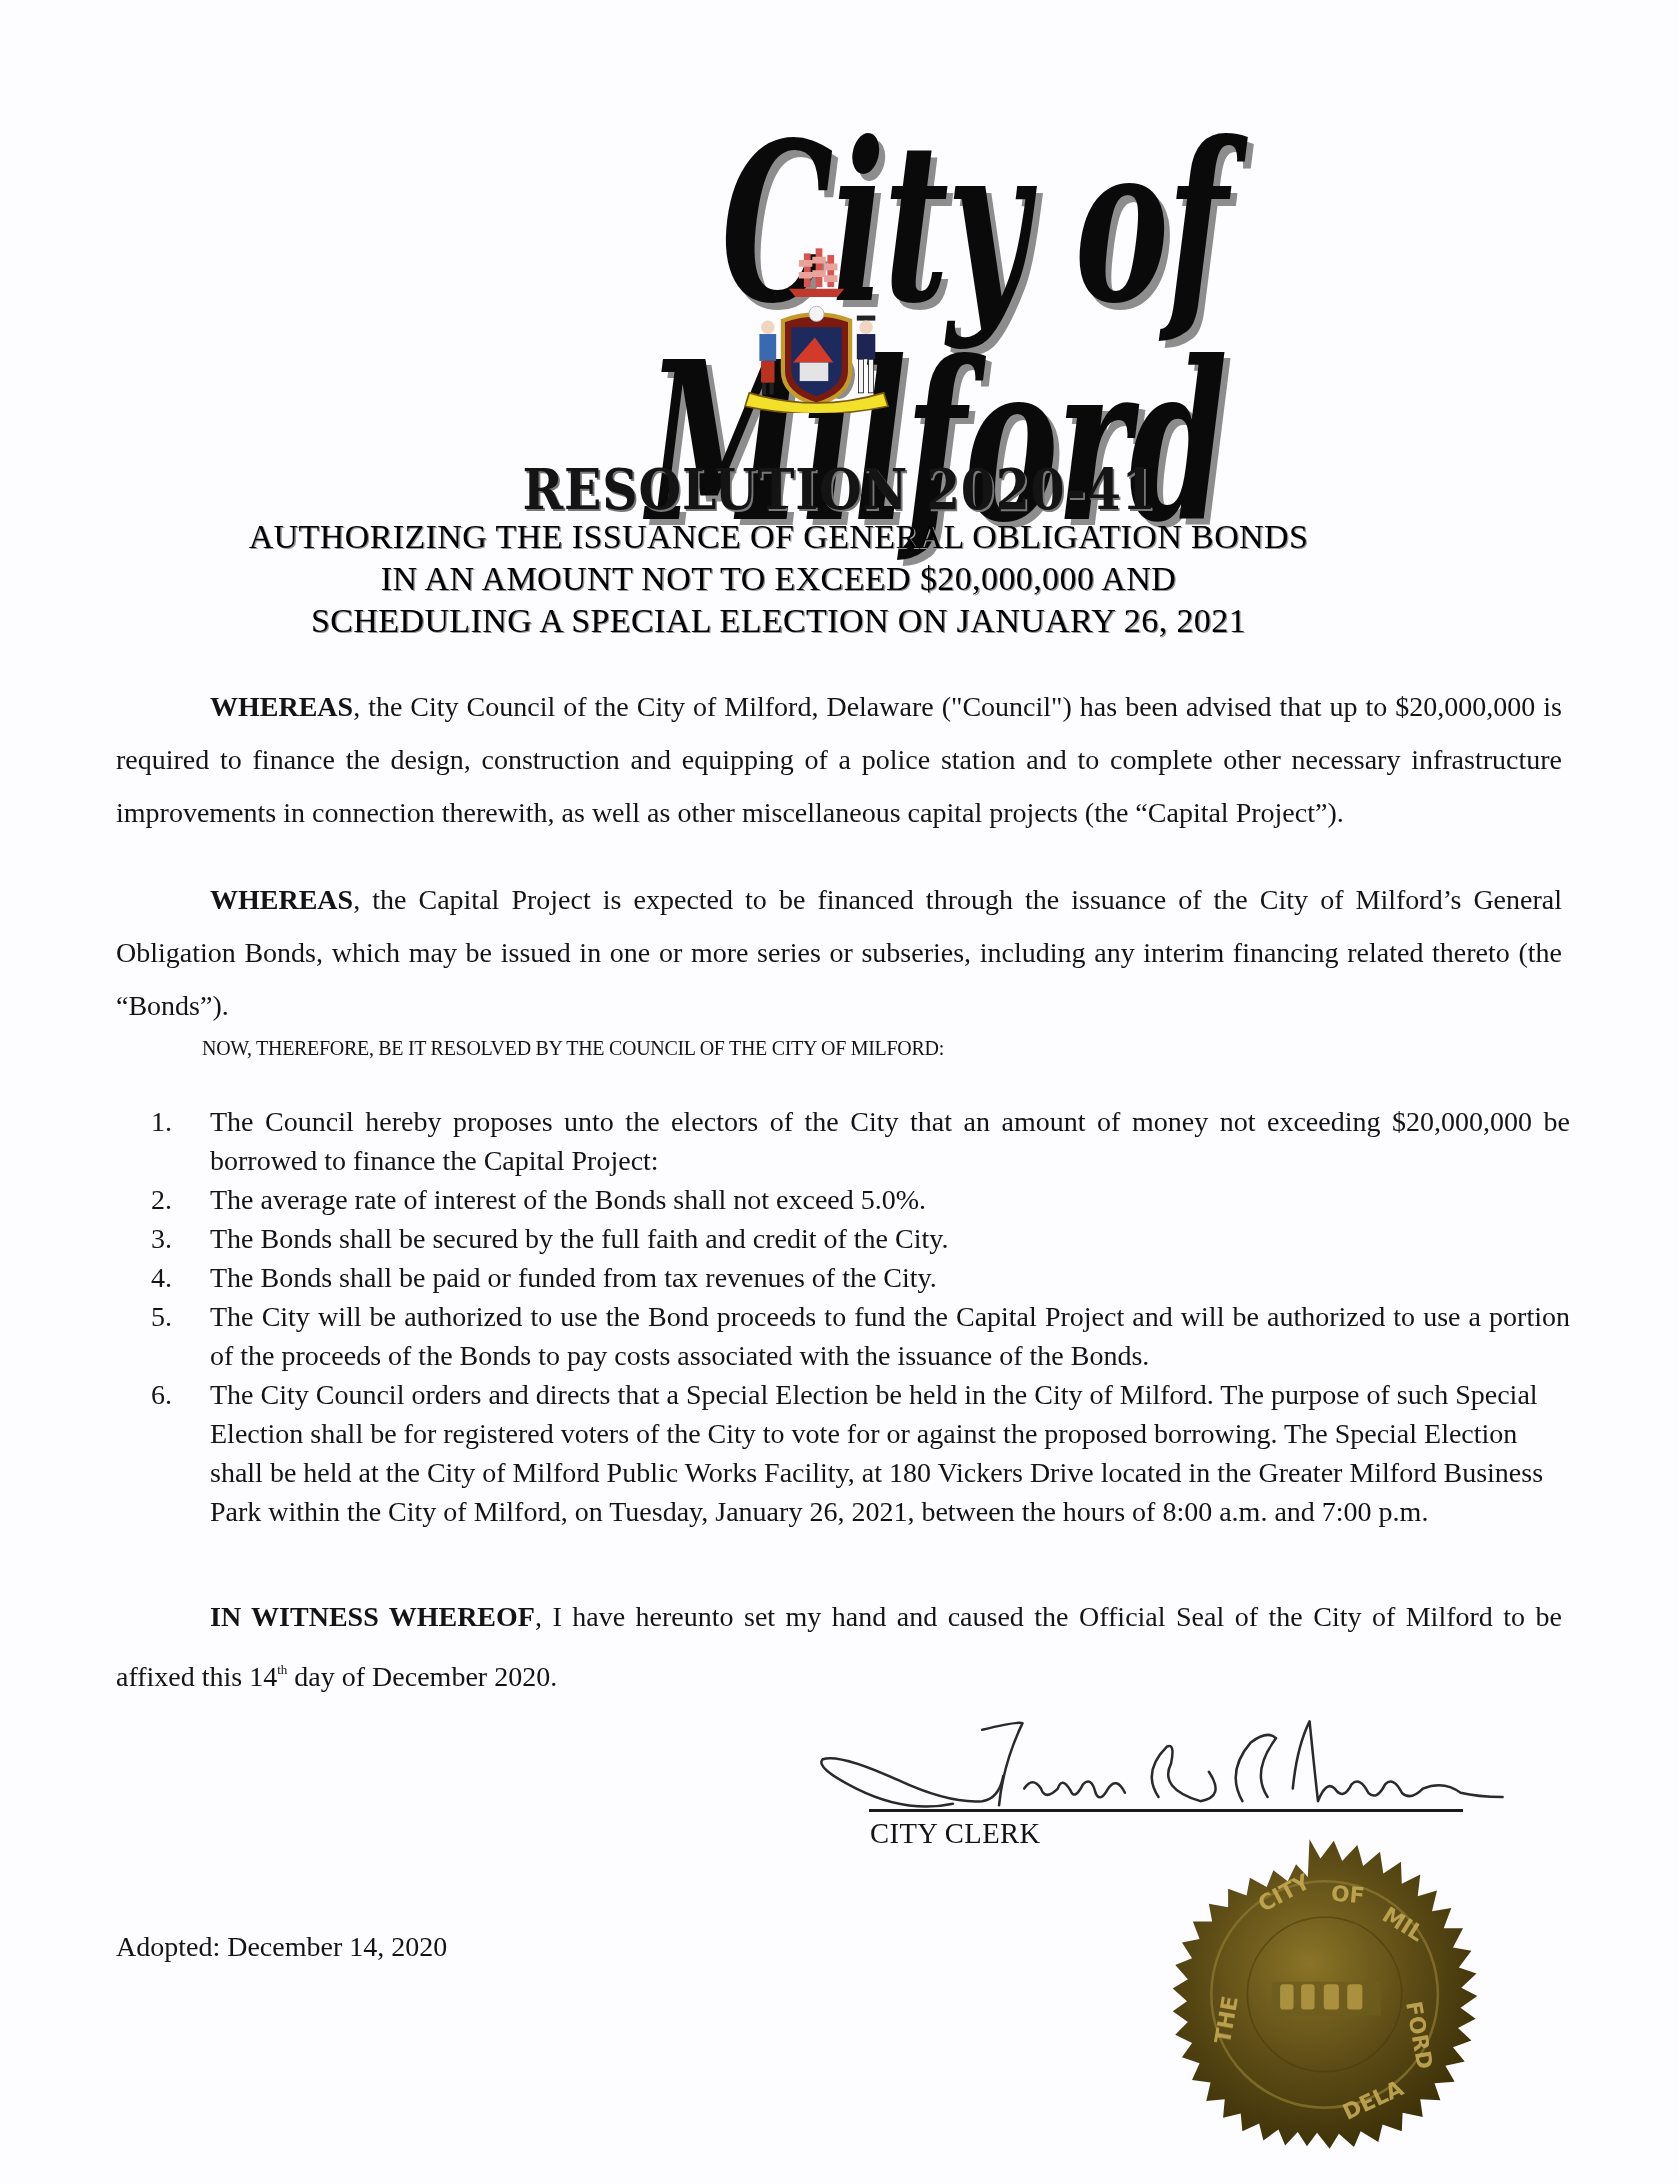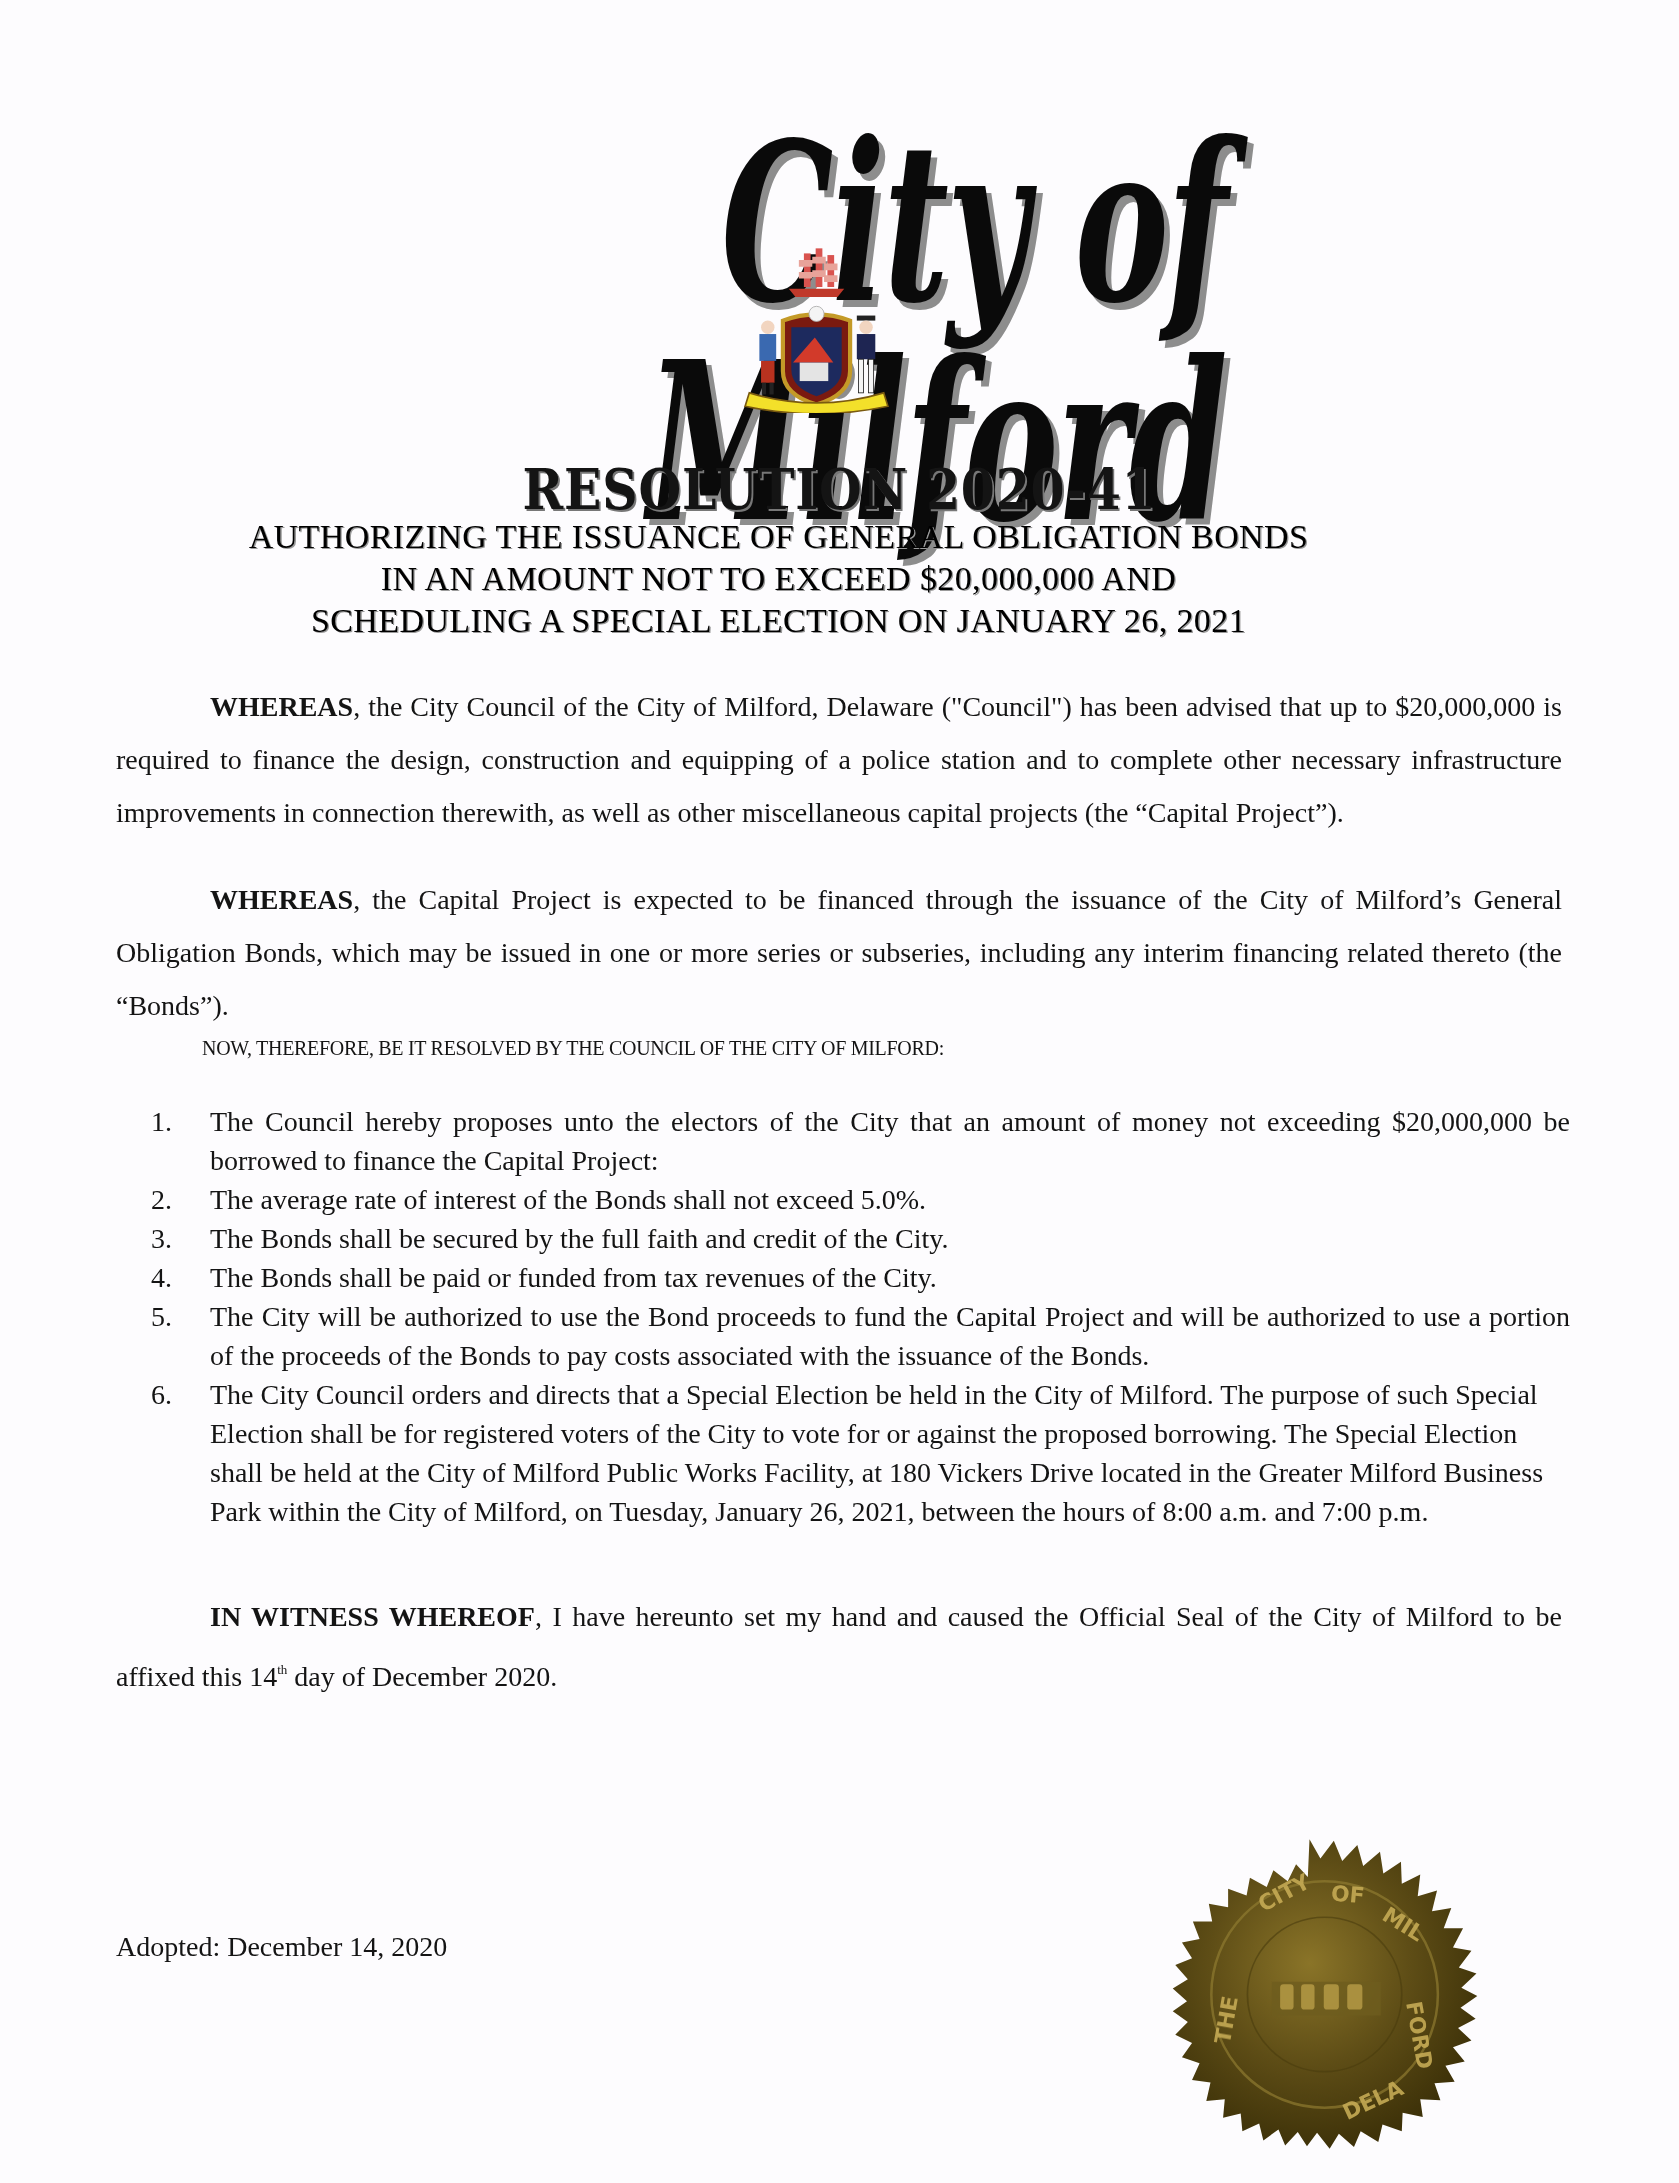--- a/index.html
+++ b/index.html
@@ -168,20 +168,34 @@
     <li>
       <span class="num">6.</span>
       <span class="txt">The City Council orders and directs that a Special Election be held in the City of Milford.  The purpose of such Special Election shall be for registered voters of the City to vote for or against the proposed borrowing.  The Special Election shall be held at the City of Milford Public Works Facility, at 180 Vickers Drive located in the Greater Milford Business Park within the City of Milford, on Tuesday, January 26, 2021, between the hours of 8:00 a.m. and 7:00 p.m.</span>
     </li>
   </ol>
 
   <div class="para witness">
     <span class="indent"></span><b>IN WITNESS WHEREOF</b><span>, I have hereunto set my hand and caused the Official Seal of the City of Milford to be affixed this 14</span><sup>th</sup><span> day of December 2020.</span>
   </div>
 
+  <div class="sig-area">
+    <svg class="sig-svg" width="705" height="118" viewBox="0 0 840 140">
+      <g fill="none" stroke="#2a2a2a" stroke-width="3" stroke-linecap="round" stroke-linejoin="round">
+        <path d="M175 128 Q120 140 60 110 Q10 85 20 75 Q40 68 110 100 Q170 128 210 125 Q230 122 235 95"></path>
+        <path d="M210 40 Q250 30 258 32 Q235 80 230 130"></path>
+        <path d="M260 110 Q270 95 280 110 Q285 125 300 110 Q305 95 315 112 Q320 125 330 105 Q340 95 345 115 Q350 128 360 110 Q370 95 380 115"></path>
+        <path d="M420 120 Q400 90 430 60 Q440 55 435 80 Q420 110 470 125 Q500 120 480 90"></path>
+        <path d="M520 125 Q500 90 530 55 Q550 40 560 50 Q530 90 550 120"></path>
+        <path d="M580 110 Q585 60 600 30 Q605 80 610 125 Q620 100 630 110 Q640 125 650 105 Q660 95 670 115 Q680 125 690 105 Q700 95 710 115 Q720 125 735 110 Q760 100 780 115 Q800 120 830 120"></path>
+      </g>
+    </svg>
+    <div class="sig-line"></div>
+    <div class="sig-title">CITY CLERK</div>
+  </div>
 
   <div class="seal">
     <svg width="361" height="344" viewBox="0 0 430 410">
       <defs>
         <radialGradient id="goldg" cx="45%" cy="40%" r="60%">
           <stop offset="0%" stop-color="#8a7428"></stop>
           <stop offset="55%" stop-color="#5e4d16"></stop>
           <stop offset="100%" stop-color="#3e3209"></stop>
         </radialGradient>
       </defs>

